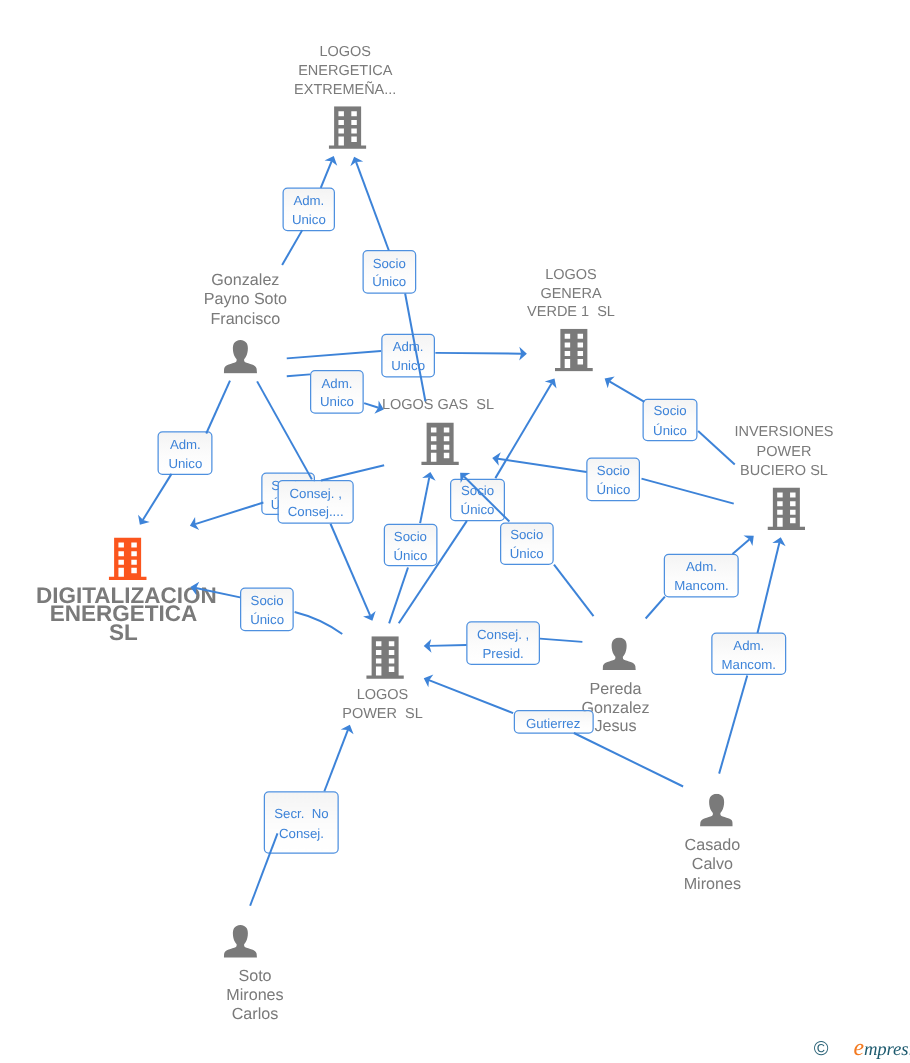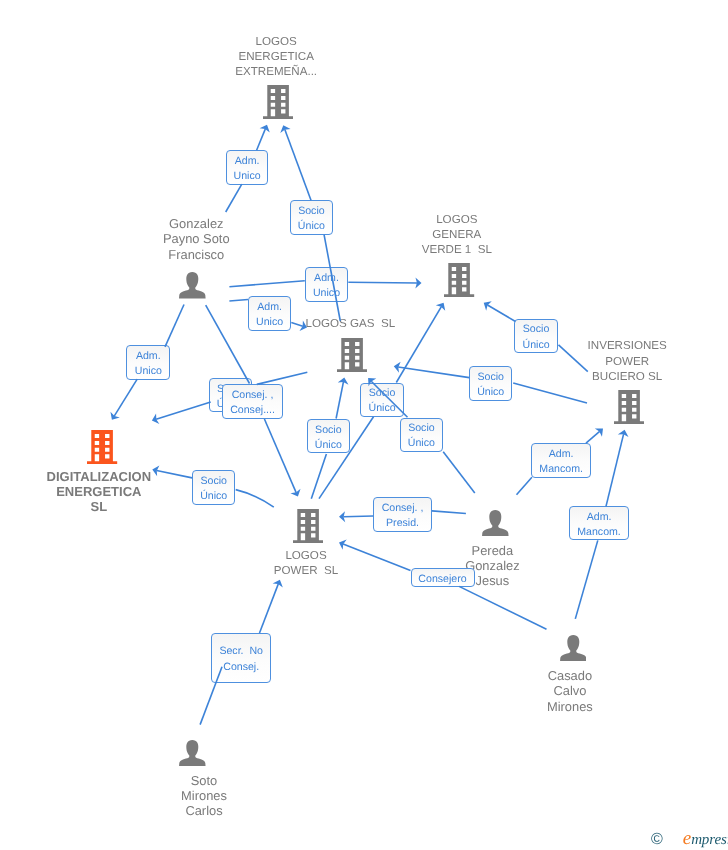--- a/index.html
+++ b/index.html
@@ -7,21 +7,21 @@
   *{-webkit-font-smoothing:antialiased;text-rendering:geometricPrecision;}
   body{width:728px;height:850px;font-family:"Liberation Sans",sans-serif;overflow:hidden;}
   #stage{position:relative;width:728px;height:850px;background:#fff;}
   svg#edges{position:absolute;left:0;top:0;width:728px;height:850px;pointer-events:none;z-index:5;}
   #chips-layer{position:absolute;left:0;top:0;width:728px;height:850px;z-index:3;}
   #nodes-layer{position:absolute;left:0;top:0;width:728px;height:850px;z-index:1;}
   .node{position:absolute;left:0;top:0;}
   .node-icon{position:absolute;display:block;}
   .node-label{position:absolute;text-align:center;color:#7a7a7a;font-size:11.6px;line-height:15.2px;white-space:pre-wrap;}
   .node-label.person{font-size:12.9px;line-height:15.3px;}
-  .node-label.focus{font-size:13px;line-height:15.4px;font-weight:bold;}
+  .node-label.focus{font-size:18px;line-height:15.4px;font-weight:bold;}
   .chip{position:absolute;border:1.5px solid #4e90df;border-radius:4px;
         background:linear-gradient(180deg,#f4f4f4 0%,#fcfcfc 55%,#ffffff 100%);
         color:#3d83d8;font-size:10.6px;line-height:15.2px;text-align:center;box-sizing:border-box;
         display:flex;align-items:center;justify-content:center;}
   .chip span{display:block;white-space:pre-wrap;position:relative;top:1.6px;}
   #brand{position:absolute;left:651px;top:831px;display:flex;align-items:baseline;}
   .brand-c{color:#2c6478;font-size:16px;line-height:16px;font-family:"Liberation Sans",sans-serif;}
   .brand-name{margin-left:20px;font-family:"Liberation Serif",serif;font-style:italic;
               font-size:15px;line-height:15px;color:#1d5a6e;letter-spacing:-0.1px;}
   .brand-initial{color:#f47a20;font-size:19px;}
@@ -299,21 +299,21 @@
   </div>
   <div class="chip" style="left:373.2px;top:497.4px;width:58.7px;height:34.2px">
     <span>Consej. ,
 Presid.</span>
   </div>
   <div class="chip" style="left:569.4px;top:506.4px;width:59.3px;height:33.8px">
     <span>Adm.
 Mancom.</span>
   </div>
   <div class="chip" style="left:410.5px;top:568px;width:64px;height:19.2px">
-    <span>Consejero</span>
+    <span>Gutierrez</span>
   </div>
   <div class="chip" style="left:211px;top:633px;width:60.4px;height:50px">
     <span>Secr.  No
 Consej.</span>
   </div>
 </div>
 
 <div id="brand">
   <span class="brand-c">©</span>
   <span class="brand-name"><span class="brand-initial">e</span><span>mpresia</span></span>

